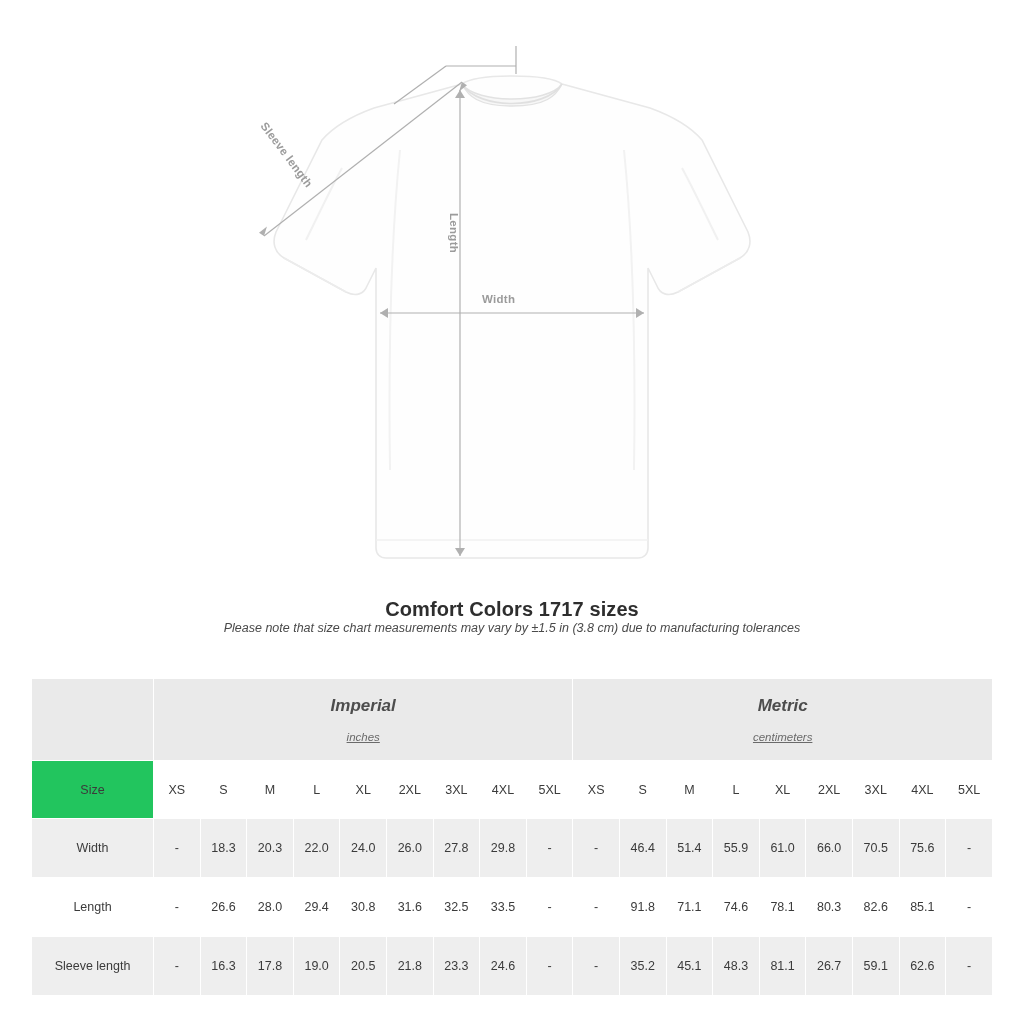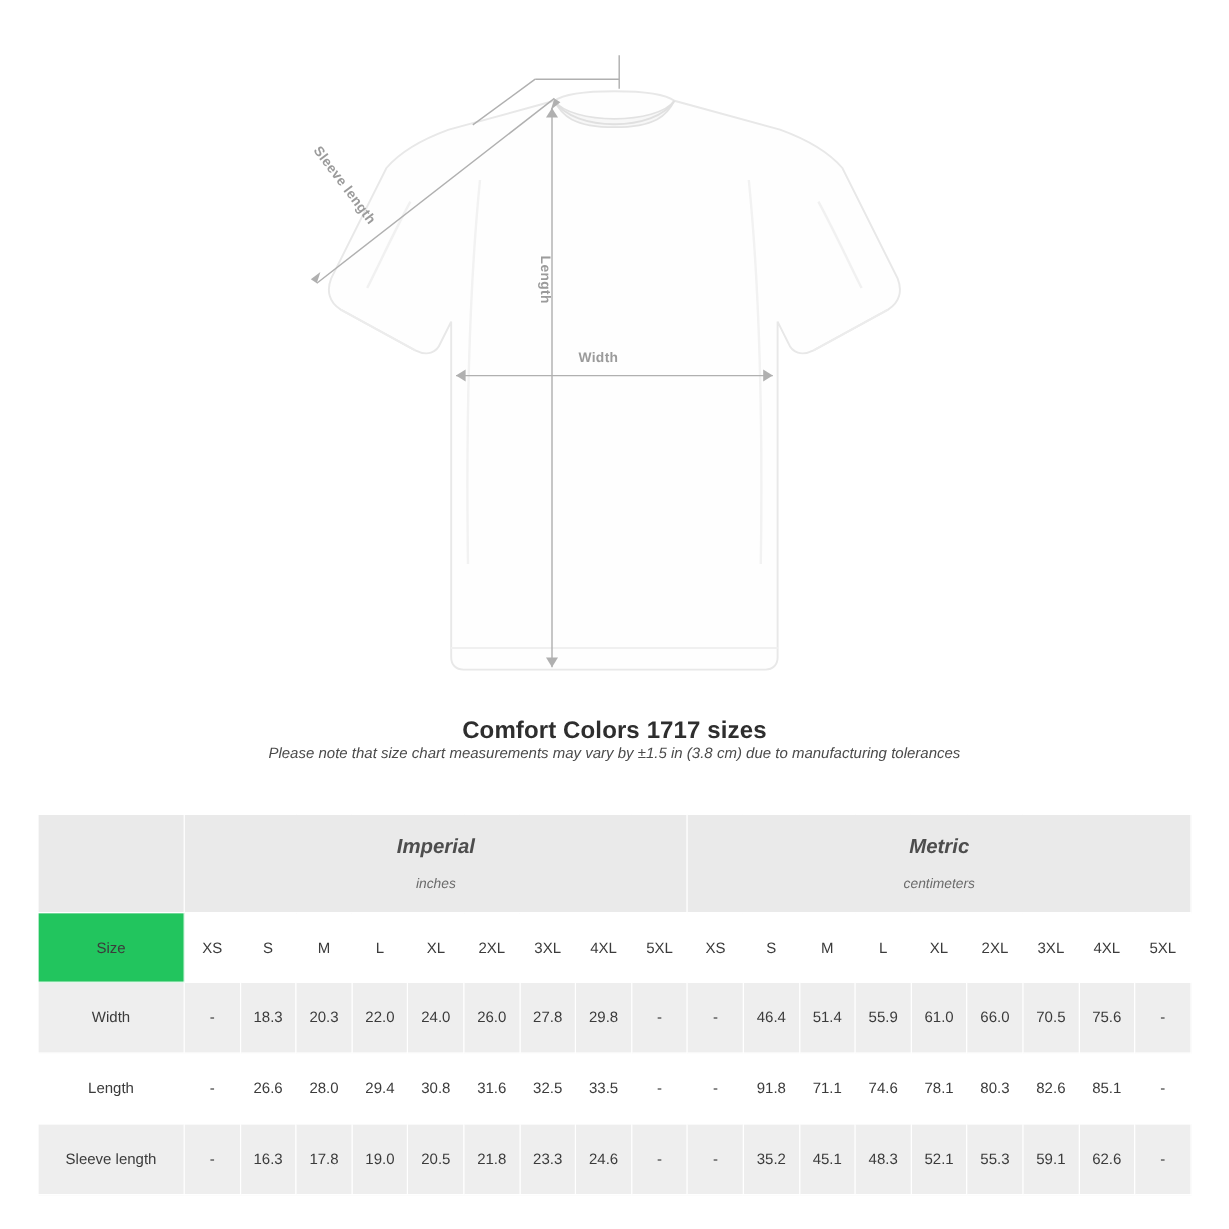--- a/index.html
+++ b/index.html
@@ -97,20 +97,21 @@
     font-style: italic;
     font-weight: bold;
     color: #4d4d4d;
     line-height: 1.15;
   }
   .unit-sub {
     font-size: 11.5px;
     font-style: italic;
     color: #6a6a6a;
     margin-top: 16px;
+    text-decoration: underline;
   }
   .corner-cell { background: #eaeaea; }
 
   
   .size-head-row td {
     background: #ffffff;
     height: 58px;
     font-size: 12.5px;
     font-weight: bold;
     color: #3b3b3b;
@@ -318,22 +319,22 @@
             <td>19.0</td>
             <td>20.5</td>
             <td>21.8</td>
             <td>23.3</td>
             <td>24.6</td>
             <td>-</td>
             <td>-</td>
             <td>35.2</td>
             <td>45.1</td>
             <td>48.3</td>
-            <td>52.1</td>
-            <td>55.3</td>
+            <td>81.1</td>
+            <td>26.7</td>
             <td>59.1</td>
             <td>62.6</td>
             <td>-</td>
           </tr>
         </tbody>
     </table>
   </div>
 
 </div>
 

